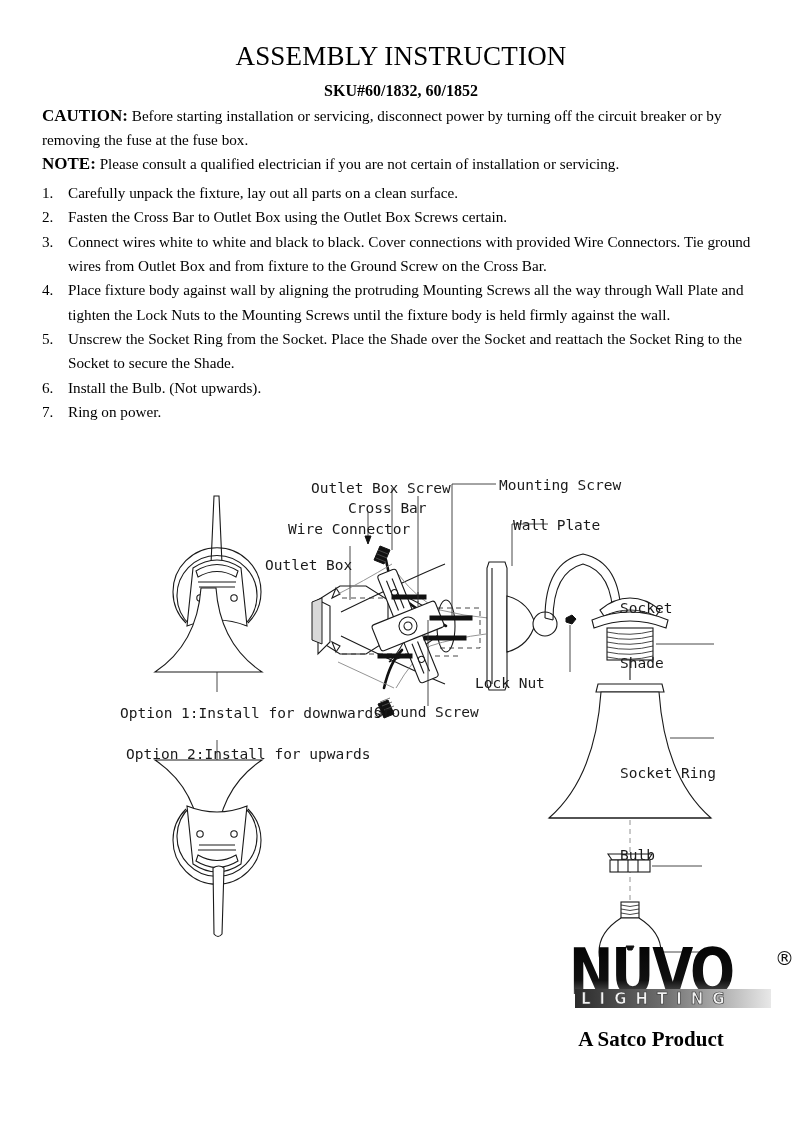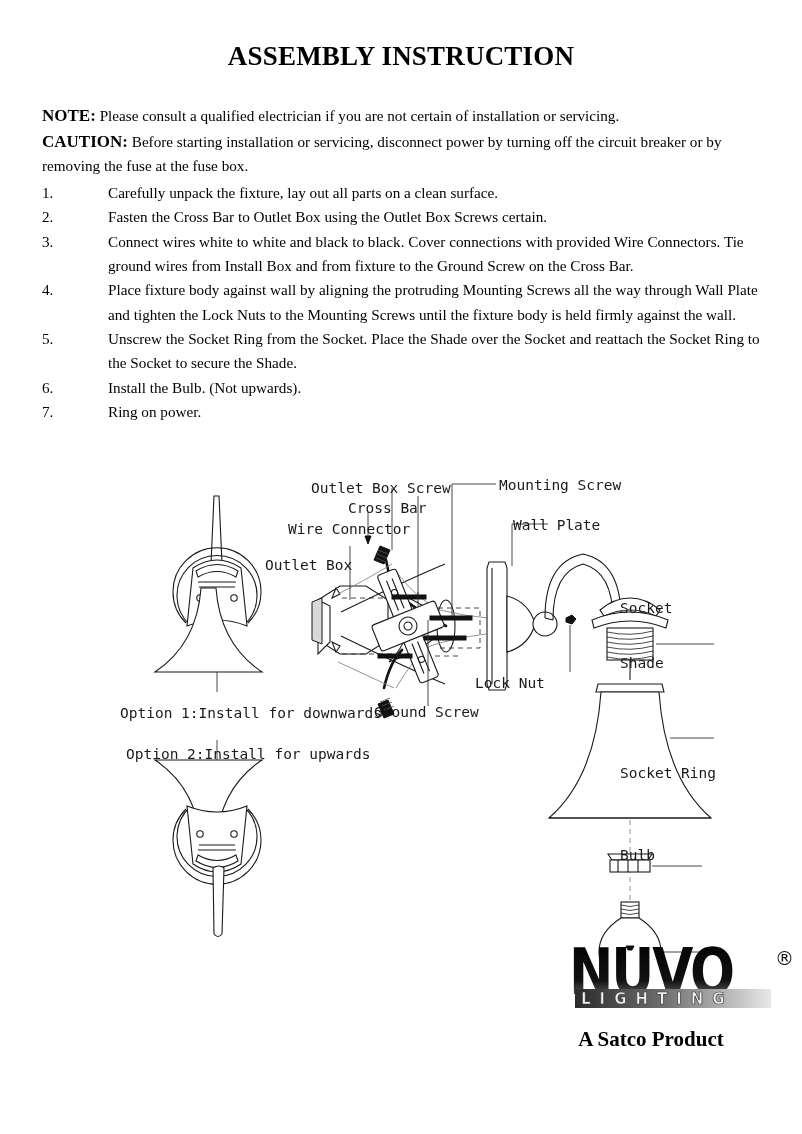--- a/index.html
+++ b/index.html
@@ -18,21 +18,21 @@
 
   
   #doc-header {
     position: absolute;
     left: 0; top: 0;
     width: 802px;
   }
   .doc-title {
     text-align: center;
     font-size: 27px;
-    font-weight: bold;
+    font-weight: normal;
     letter-spacing: 0.2px;
     margin: 42px 0 0 0;
     line-height: 1.1;
   }
   .doc-sku {
     text-align: center;
     font-size: 16px;
     font-weight: bold;
     margin: 10px 0 0 0;
     line-height: 1.1;
@@ -64,21 +64,21 @@
     position: relative;
     padding-left: 26px;
     margin-bottom: 0px;
   }
   .step .num {
     position: absolute;
     left: 0;
     top: 0;
     width: 22px;
   }
-  .step .txt { display: block; margin-left: 40px; }
+  .step .txt { display: block; }
 
   
   #diagram {
     position: absolute;
     left: 0;
     top: 440px;
     width: 802px;
     height: 520px;
   }
   #diagram svg { display: block; }
@@ -109,39 +109,40 @@
     font-weight: bold;
     margin-top: 14px;
     width: 240px;
   }
 </style>
 </head>
 <body>
 
 <div id="doc-header">
   <div class="doc-title">ASSEMBLY INSTRUCTION</div>
+  <div class="doc-sku">SKU#60/1832, 60/1852</div>
 </div>
 
 <div id="notice-block">
+  <p class="notice-row"><span class="notice-label">CAUTION:</span><span> Before starting installation or servicing, disconnect power by turning off the circuit breaker or by removing the fuse at the fuse box.</span></p>
   <p class="notice-row"><span class="notice-label">NOTE:</span><span> Please consult a qualified electrician if you are not certain of installation or servicing.</span></p>
-  <p class="notice-row"><span class="notice-label">CAUTION:</span><span> Before starting installation or servicing, disconnect power by turning off the circuit breaker or by removing the fuse at the fuse box.</span></p>
 </div>
 
 <div id="steps">
   <div class="step">
       <span class="num">1.</span>
       <span class="txt">Carefully unpack the fixture, lay out all parts on a clean surface.</span>
     </div>
   <div class="step">
       <span class="num">2.</span>
       <span class="txt">Fasten the Cross Bar to Outlet Box using the Outlet Box Screws certain.</span>
     </div>
   <div class="step">
       <span class="num">3.</span>
-      <span class="txt">Connect wires white to white and black to black. Cover connections with provided Wire Connectors. Tie ground wires from Install Box and from fixture to the Ground Screw on the Cross Bar.</span>
+      <span class="txt">Connect wires white to white and black to black. Cover connections with provided Wire Connectors. Tie ground wires from Outlet Box and from fixture to the Ground Screw on the Cross Bar.</span>
     </div>
   <div class="step">
       <span class="num">4.</span>
       <span class="txt">Place fixture body against wall by aligning the protruding Mounting Screws all the way through Wall Plate and tighten the Lock Nuts to the Mounting Screws until the fixture body is held firmly against the wall.</span>
     </div>
   <div class="step">
       <span class="num">5.</span>
       <span class="txt">Unscrew the Socket Ring from the Socket. Place the Shade over the Socket and reattach the Socket Ring to the Socket to secure the Shade.</span>
     </div>
   <div class="step">

